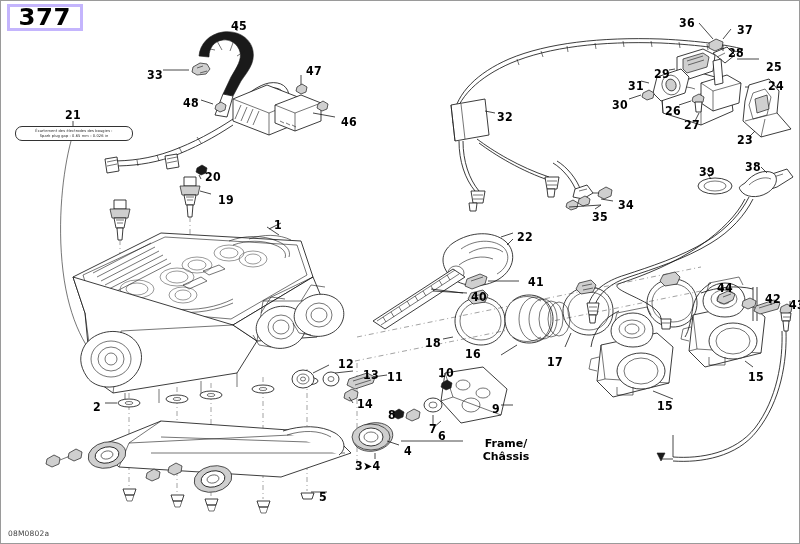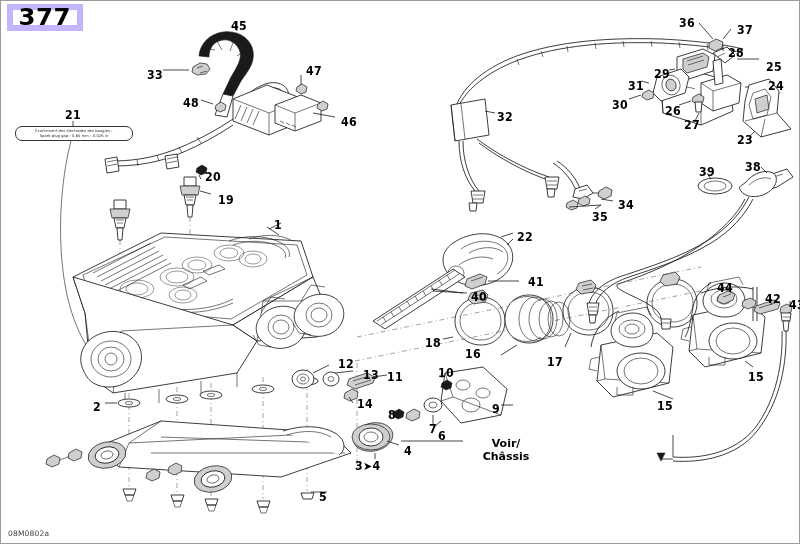--- a/index.html
+++ b/index.html
@@ -16,21 +16,21 @@
     position:absolute;inset:0;
     width:800px;height:544px;
     background:#fff;
     border:1px solid #9a9a9a;
     box-sizing:border-box;
   }
   
   #page-number-box{
     position:absolute;left:6px;top:3px;
     width:76px;height:27px;
-    border:6px solid #c4b5fd;
+    border:3px solid #c4b5fd;
     background:#fff;
     display:flex;align-items:center;justify-content:center;
     box-sizing:border-box;
   }
   #page-number-box .num{
     font-family:"DejaVu Sans", sans-serif;
     font-weight:bold;
     font-size:23px;
     letter-spacing:0.5px;
     line-height:1;
@@ -573,18 +573,18 @@
   <span class="callout" style="left:356px;top:398px;">14</span>
   <span class="callout" style="left:387px;top:409px;">8</span>
   <span class="callout" style="left:491px;top:403px;">9</span>
   <span class="callout" style="left:428px;top:423px;">7</span>
   <span class="callout" style="left:437px;top:430px;">6</span>
   <span class="callout" style="left:92px;top:401px;">2</span>
   <span class="callout" style="left:403px;top:445px;">4</span>
   <span class="callout" style="left:354px;top:460px;">3➤4</span>
   <span class="callout" style="left:318px;top:491px;">5</span>
 
-  <div class="annot" style="left:470px;top:436px;width:70px;">Voir/
+  <div class="annot" style="left:470px;top:436px;width:70px;">Frame/
 Châssis</div>
 
   <div id="footer-id">08M0802a</div>
 
 </div>
 
 </body></html>

